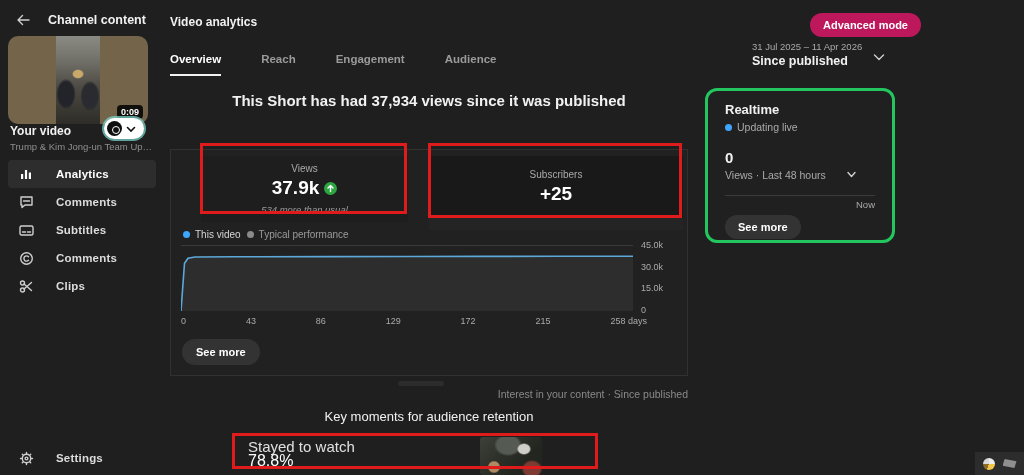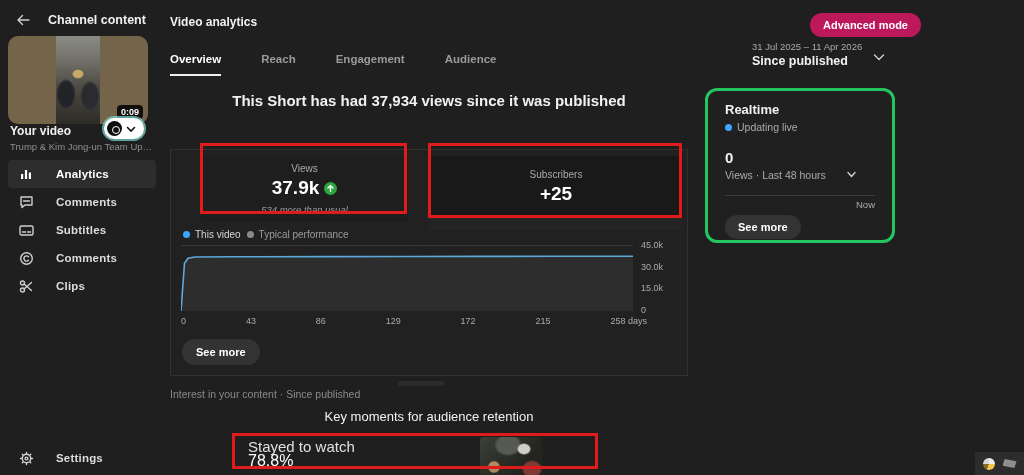--- a/index.html
+++ b/index.html
@@ -78,21 +78,21 @@
   .plot svg { display:block; }
   .y-ticks { position:absolute; left:470px; top:90px; height:75px; display:flex; flex-direction:column;
     justify-content:space-between; font-size:9px; color:#aaa; }
   .x-ticks { position:absolute; left:10px; top:166px; width:466px; display:flex;
     justify-content:space-between; font-size:9px; color:#aaa; }
   .see-more { position:absolute; left:11px; top:189px; background:#333; color:#fff; font-size:11px;
     font-weight:bold; padding:7px 14px; border-radius:16px; cursor:pointer; display:inline-block; }
 
   .divider-pill { position:absolute; left:398px; top:381px; width:46px; height:5px; border-radius:3px;
     background:#2c2c2c; }
-  .interest { position:absolute; left:170px; top:388px; width:518px; text-align:left;
+  .interest { position:absolute; left:170px; top:388px; width:518px; text-align:right;
     font-size:10.5px; color:#8a8a8a; }
   .key-title { position:absolute; left:170px; top:409px; width:518px; text-align:center;
     font-size:13px; font-weight:normal; }
   .key-label { position:absolute; left:248px; top:438px; font-size:15px; color:#e0e0e0; }
   .key-value { position:absolute; left:248px; top:452px; font-size:16px; color:#fff; }
   .key-thumb { position:absolute; left:480px; top:437px; width:62px; height:38px; border-radius:3px;
     background:
       radial-gradient(10px 10px at 14px 30px, #b08a63 0 50%, transparent 65%),
       radial-gradient(12px 10px at 44px 12px, #cfcfc8 0 45%, transparent 60%),
       radial-gradient(16px 14px at 52px 32px, #7e3b33 0 50%, transparent 65%),

